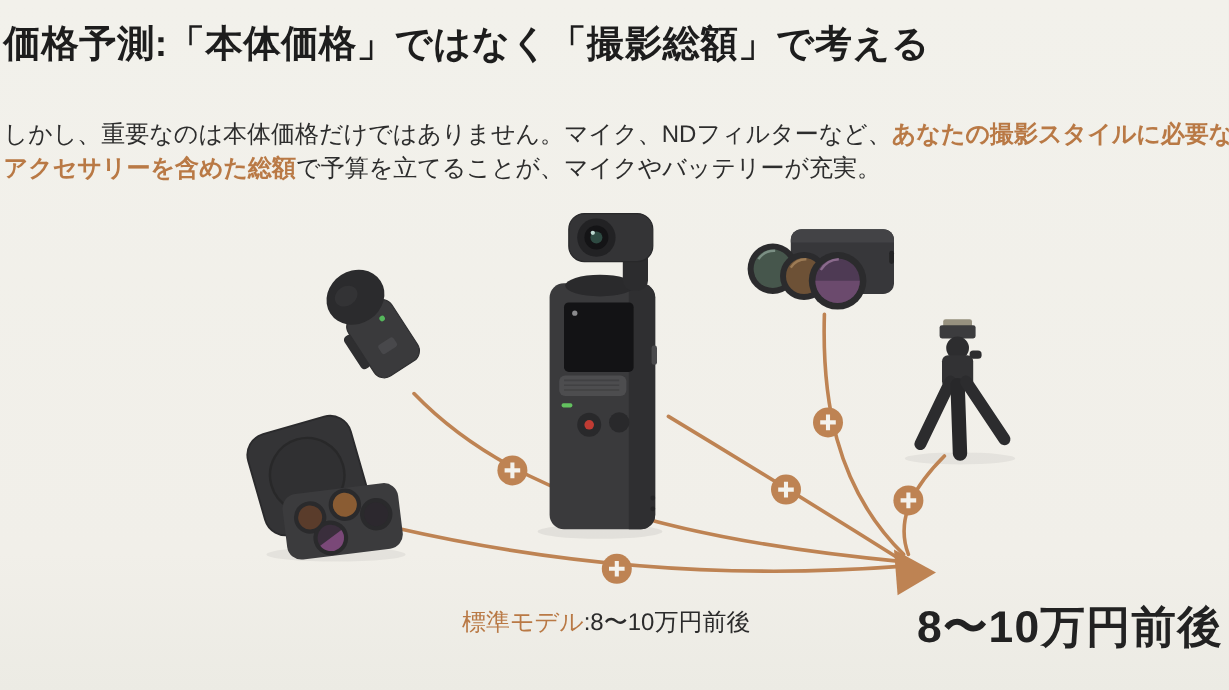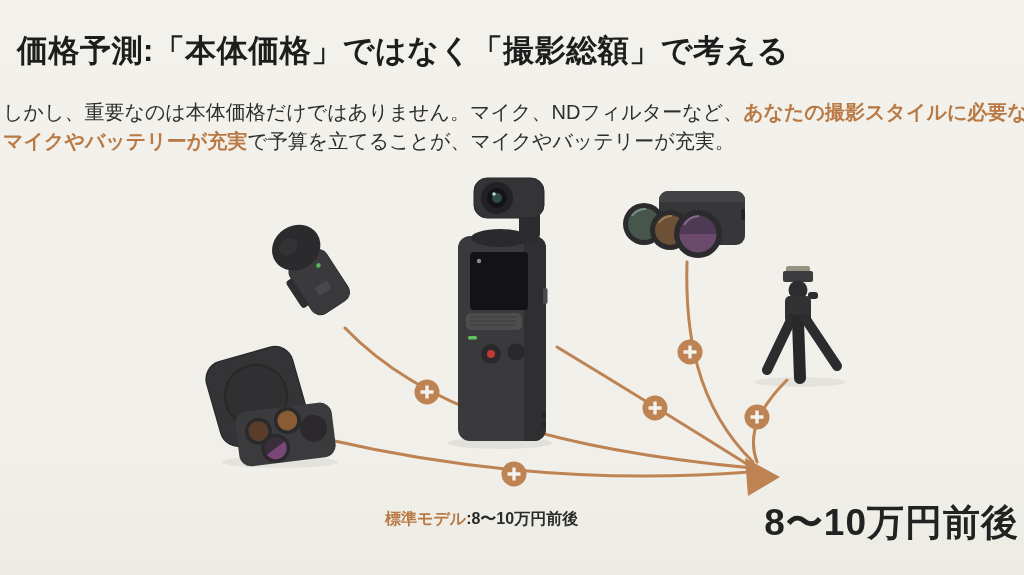--- a/index.html
+++ b/index.html
@@ -6,52 +6,52 @@
   body{
     width:1024px;height:575px;
     font-family:"Liberation Sans","DejaVu Sans",sans-serif;
     background:#e9e7e1;
   }
   .slide{
     position:relative;width:1024px;height:575px;overflow:hidden;
     background:linear-gradient(180deg,#f2f1eb 0%,#f1efe9 80%,#ecebe4 100%);
   }
   .page-title{
-    position:absolute;left:3px;top:16px;margin:14px;
+    position:absolute;left:3px;top:16px;margin:0;
     font-size:31px;font-weight:900;color:#1d1d1d;letter-spacing:.5px;
     white-space:nowrap;
   }
   .intro{
     position:absolute;left:3px;top:69px;margin:0;
     font-size:20px;line-height:29px;font-weight:500;color:#2d2d2d;
     white-space:nowrap;
   }
   .hl{color:#b97945;font-weight:700;}
   .diagram{position:absolute;left:0;top:0;}
   .annotations{
     position:absolute;left:385px;top:503px;
-    font-size:16px;font-weight:700;color:#2b2b2b;line-height:32px;white-space:nowrap;text-align:right;
+    font-size:20px;font-weight:400;color:#2b2b2b;line-height:32px;white-space:nowrap;text-align:right;
   }
   .annotations .lbl{color:#b97945;}
   .total-price{
     position:absolute;right:5px;top:498px;
     font-size:37px;font-weight:800;color:#222;letter-spacing:1px;white-space:nowrap;
   }
 </style>
 </head>
 <body>
 
 <div class="slide">
 
   <h1 class="page-title">価格予測:「本体価格」ではなく「撮影総額」で考える</h1>
 
   <p class="intro">
     <br>
     <span>しかし、重要なのは本体価格だけではありません。マイク、NDフィルターなど、</span><span class="hl">あなたの撮影スタイルに必要な</span><br>
-    <span class="hl">マイクやバッテリーが充実</span><span>で予算を立てることが、マイクやバッテリーが充実。</span>
+    <span class="hl">アクセサリーを含めた総額</span><span>で予算を立てることが、マイクやバッテリーが充実。</span>
   </p>
 
   <svg class="diagram" width="1024" height="575" viewBox="0 0 1024 575">
 
     <g>
       <ellipse cx="500" cy="443" rx="52" ry="6" fill="rgba(0,0,0,0.06)"></ellipse>
       <ellipse cx="800" cy="382" rx="46" ry="5" fill="rgba(0,0,0,0.05)"></ellipse>
       <ellipse cx="280" cy="462" rx="58" ry="6" fill="rgba(0,0,0,0.05)"></ellipse>
     </g>
 

